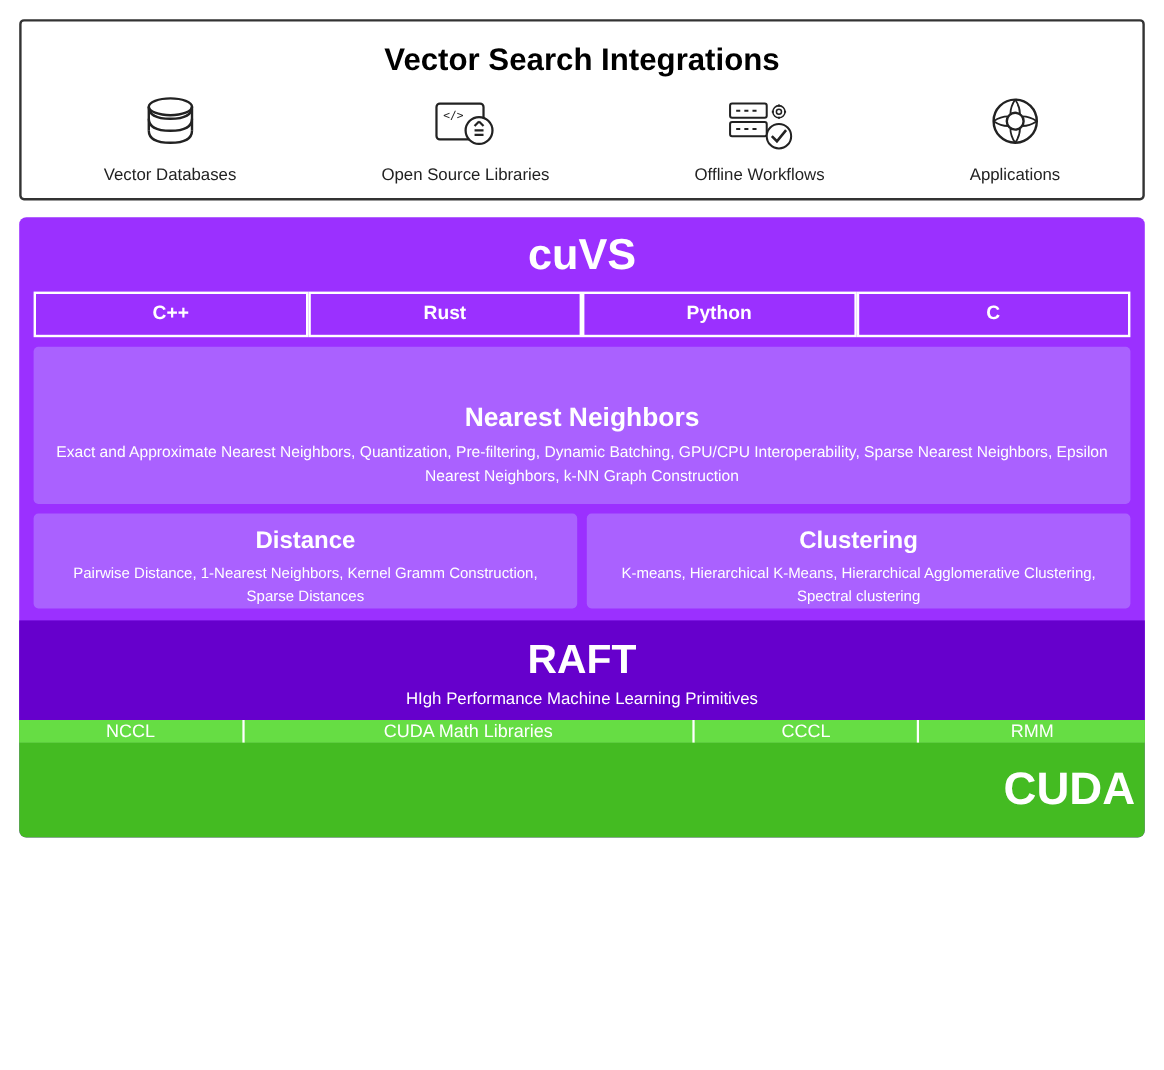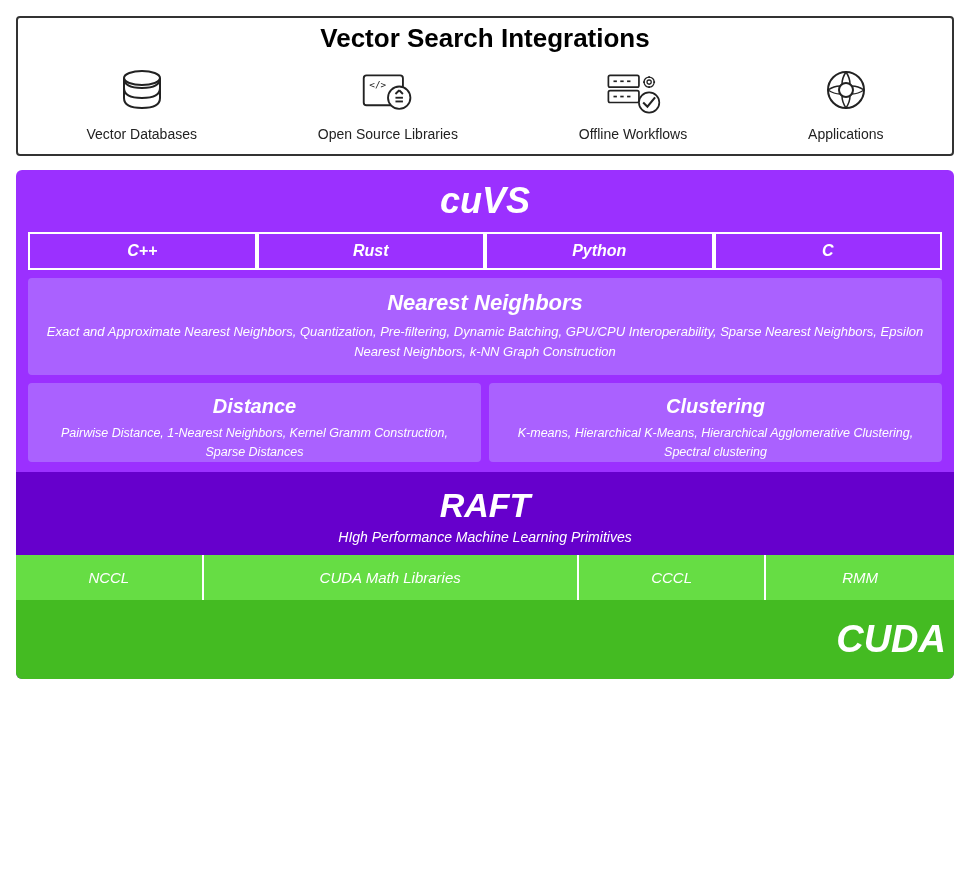--- a/index.html
+++ b/index.html
@@ -12,21 +12,21 @@
       flex-direction: column;
       align-items: center;
       padding: 16px;
     }
 
     
     .top-section {
       width: 100%;
       border: 2px solid #333;
       border-radius: 4px;
-      padding: 5px 8px 12px;
+      padding: 16px 8px 12px;
       margin-bottom: 14px;
       background: #fff;
     }
 
     .top-title {
       text-align: center;
       font-size: 26px;
       font-weight: bold;
       margin-bottom: 14px;
     }
@@ -57,21 +57,20 @@
 
     
     .main-section {
       width: 100%;
       background: #9B30FF;
       border-radius: 6px;
       padding: 10px 12px 0px;
       display: flex;
       flex-direction: column;
       gap: 0;
-      font-style: italic;
     }
 
     .cuvs-title {
       text-align: center;
       font-size: 36px;
       font-weight: bold;
       color: #fff;
       margin-bottom: 10px;
     }
 
@@ -100,20 +99,21 @@
       padding: 12px 16px 14px;
       margin-bottom: 8px;
       text-align: center;
     }
 
     .nn-title {
       font-size: 22px;
       font-weight: bold;
       color: #fff;
       margin-bottom: 6px;
+      margin-top: 34px;
     }
 
     .nn-desc {
       font-size: 13px;
       color: #fff;
       line-height: 1.5;
     }
 
     
     .dc-row {
@@ -169,21 +169,21 @@
       display: grid;
       grid-template-columns: 1fr 2fr 1fr 1fr;
       gap: 0;
       background: #55CC33;
       margin: 0 -12px;
     }
 
     .lib-box {
       background: #66DD44;
       text-align: center;
-      padding: 14px 4px;
+      padding: 1px 4px;
       font-size: 15px;
       color: #fff;
       border-right: 2px solid #fff;
     }
 
     .lib-box:last-child {
       border-right: none;
     }
 
     

